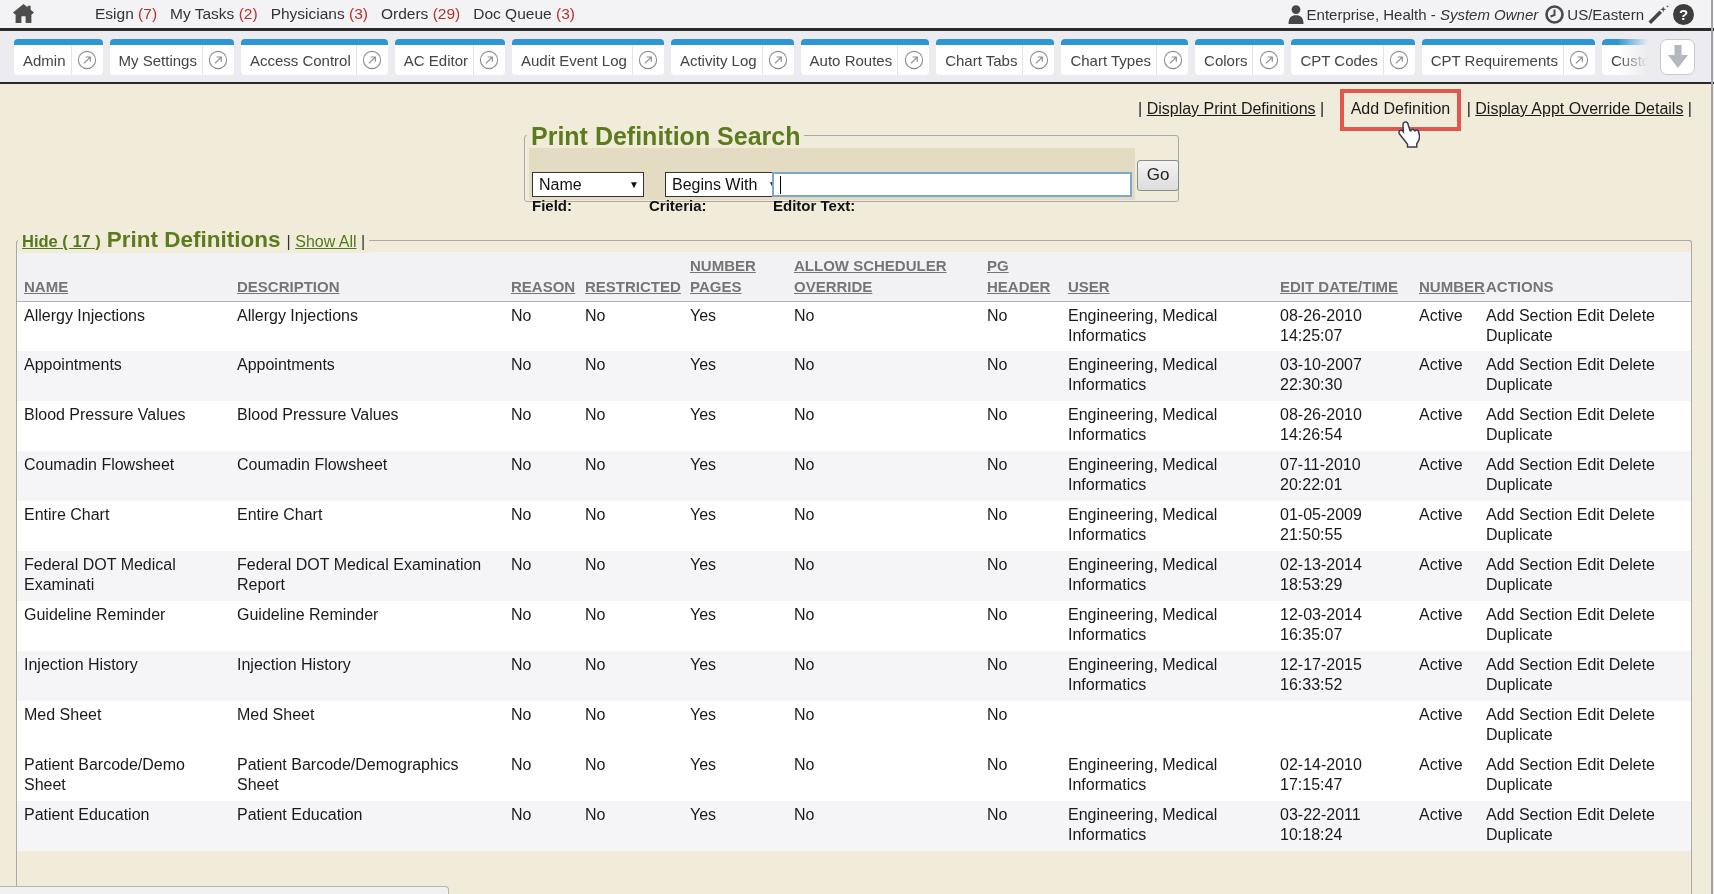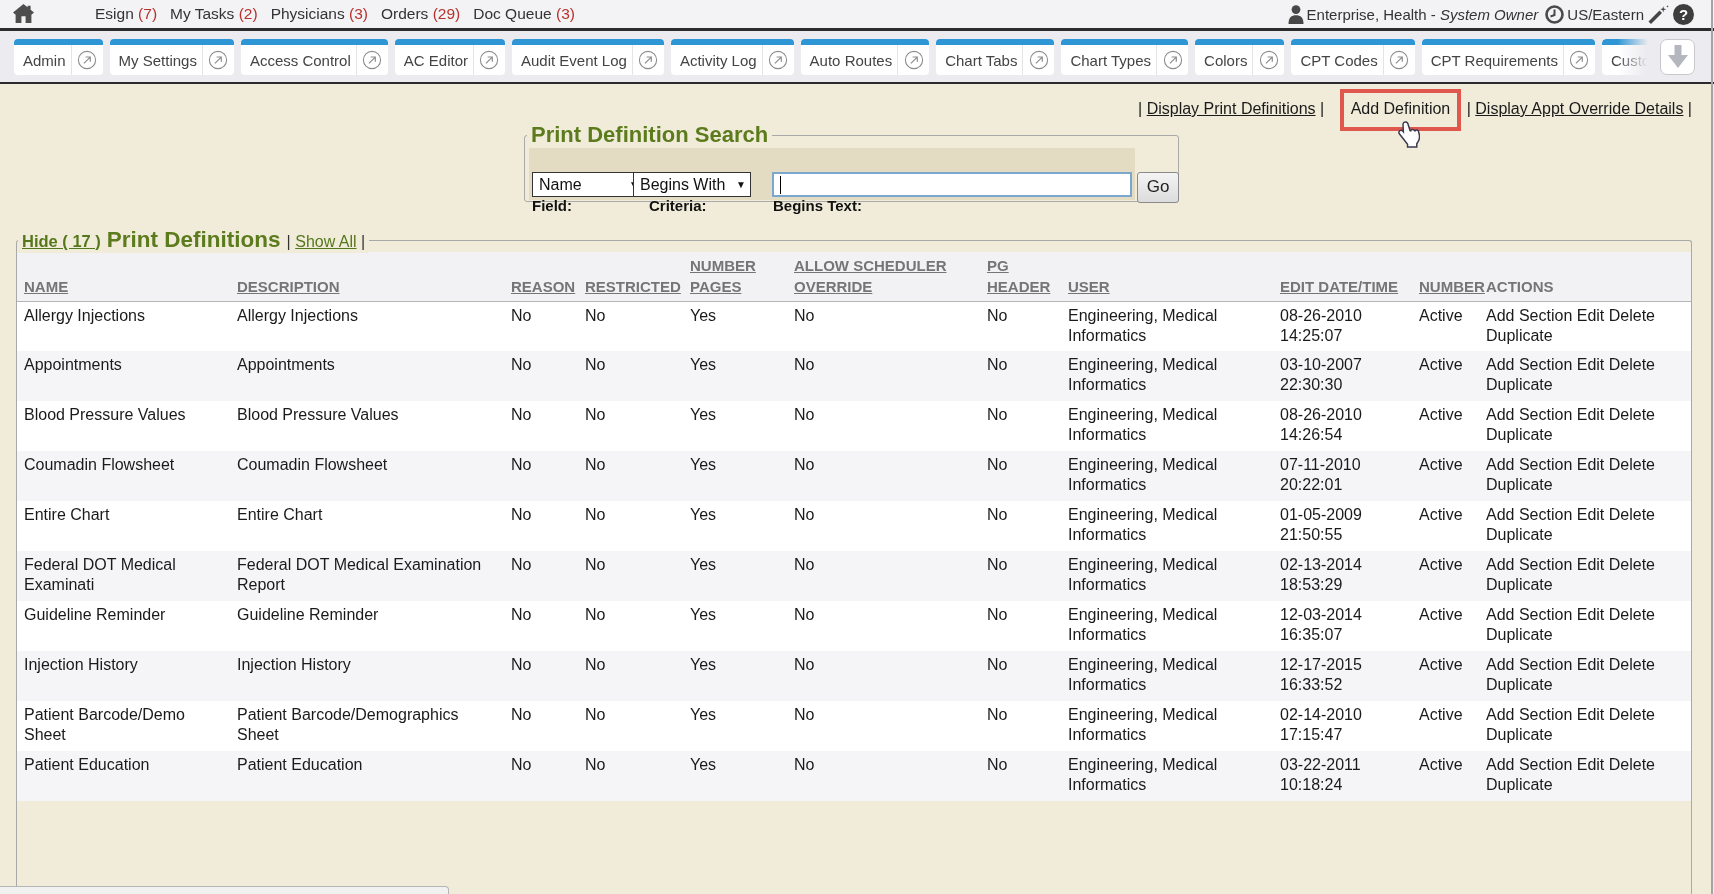--- a/index.html
+++ b/index.html
@@ -28,26 +28,26 @@
 
 
 .toplinks { position:absolute; top:100px; left:0; width:1692px; text-align:right; font-size:16px; color:#1a1a1a; }
 .toplinks a { color:#1a1a1a; text-decoration:underline; }
 .redbox { display:inline-block; border:4px solid #e0574e; padding:7px 7px 9px 7px; margin:-11px 1px -14px 11px; position:relative; top:0; }
 
 
 .fs { position:absolute; border:1px solid #a9a9a9; border-radius:3px; }
 .fs .legend { position:absolute; background:#f1ecda; font-weight:bold; color:#5c7b1d; padding:0 4px; white-space:nowrap; }
 .searchfs { left:524px; top:135px; width:655px; height:67px; }
-.searchfs .legend { top:-14px; left:2px; font-size:22px; }
+.searchfs .legend { top:-14px; left:2px; font-size:25px; }
 .searchband { position:absolute; left:4px; top:12px; width:606px; height:52px; background:#e3dcc2; }
 .sb-label { position:absolute; top:13px; font-size:15px; font-weight:bold; color:#111;margin-top:48px; }
 .sel { position:absolute; top:36px; height:25px; background:#fff; border:1px solid #333; border-radius:0; font-size:16px; color:#111; padding:2px 4px 2px 6px; display:flex; align-items:center; justify-content:space-between; }
 .sel .arr { font-size:10px; color:#111; margin-left:8px; }
-.gobtn { position:absolute; left:612px; top:36px; width:42px; height:31px; background:linear-gradient(#f4f4f4,#dcdcdc); border:1px solid #8a8a8a; border-radius:3px; font-size:17px; color:#222; text-align:center; line-height:28px; }
+.gobtn { position:absolute; left:612px; top:24px; width:42px; height:31px; background:linear-gradient(#f4f4f4,#dcdcdc); border:1px solid #8a8a8a; border-radius:3px; font-size:17px; color:#222; text-align:center; line-height:28px; }
 
 
 .defsfs { left:16px; top:240px; width:1676px; height:700px; border-bottom:none; }
 .defsfs .legend { top:-14px; left:1px; font-size:16.5px; }
 .defsfs .legend a { color:#55771c; font-weight:bold; text-decoration:underline; }
 .defsfs .legend .big { font-size:22.5px; color:#5c7b1d; margin:0 6px 0 6px; }
 .defsfs .legend .sep { font-weight:normal; color:#333; font-size:16px;text-align:center; }
 
 table.defs { border-collapse:collapse; table-layout:fixed; width:1674px; margin-top:11px; font-size:16px; color:#1a1a1a; background:#fff; }
 table.defs th { background:#f2f2f4; color:#757575; font-weight:bold; font-size:15px; line-height:21px; text-align:left; vertical-align:bottom; padding:0 0 4px 7px; height:49px; border-bottom:1px solid #b5b5b5; }
@@ -214,26 +214,26 @@
 </div>
 <svg style="position:absolute; left:1396px; top:121px;" width="24" height="28" viewBox="0 0 26 30">
     <path d="M8.5 1.5 C10 0.2 12.2 0.8 12.8 2.6 L15.2 10.2 L16 10.4 C16.3 9.3 17.5 8.7 18.6 9 C19.3 9.2 19.8 9.7 20 10.4 L20.6 10.6 C21 9.8 21.9 9.4 22.8 9.6 C23.6 9.8 24.2 10.4 24.4 11.2 L25.2 14.5 C25.8 17 25.4 19.6 24.1 21.8 L22.5 24.5 L22.5 28 L12.5 28 L12.5 25 L7.2 18.2 C5.8 16.4 4.6 15 3.6 13.6 C2.8 12.5 3.1 11 4.2 10.3 C5.2 9.7 6.5 9.9 7.3 10.8 L8 11.6 L7.6 4.2 C7.5 3.2 7.8 2.2 8.5 1.5 Z" fill="#fff" stroke="#3a3a50" stroke-width="1.6"></path>
   </svg>
 
 <div class="fs searchfs">
   <span class="legend">Print Definition Search</span>
   <div class="searchband"></div>
   <span class="sb-label" style="left:7px;">Field:</span>
   <span class="sb-label" style="left:124px;">Criteria:</span>
-  <span class="sb-label" style="left:248px;">Begins Text:</span>
+  <span class="sb-label" style="left:248px;">Editor Text:</span>
   <div class="sel" style="left:7px; width:112px;">
       <span>Name</span>
       <span class="arr">▼</span>
     </div>
-  <div class="sel" style="left:108px; width:118px;">
+  <div class="sel" style="left:140px; width:118px;">
       <span>Begins With</span>
       <span class="arr">▼</span>
     </div>
   <div class="sel" style="left:247px; width:360px; border:2px solid #7ba7cf;">
       <span style="border-left:1px solid #000; height:18px;"></span>
     </div>
   <div class="gobtn">Go</div>
 </div>
 
 <div class="fs defsfs">
@@ -364,20 +364,33 @@
           <td>No</td>
           <td>Yes</td>
           <td>No</td>
           <td>No</td>
           <td>Engineering, Medical Informatics</td>
           <td>12-17-2015 16:33:52</td>
           <td>Active</td>
           <td>Add Section Edit Delete Duplicate</td>
         </tr>
         <tr>
+          <td>Med Sheet</td>
+          <td>Med Sheet</td>
+          <td>No</td>
+          <td>No</td>
+          <td>Yes</td>
+          <td>No</td>
+          <td>No</td>
+          <td></td>
+          <td></td>
+          <td>Active</td>
+          <td>Add Section Edit Delete Duplicate</td>
+        </tr>
+        <tr>
           <td>Patient Barcode/Demo Sheet</td>
           <td>Patient Barcode/Demographics Sheet</td>
           <td>No</td>
           <td>No</td>
           <td>Yes</td>
           <td>No</td>
           <td>No</td>
           <td>Engineering, Medical Informatics</td>
           <td>02-14-2010 17:15:47</td>
           <td>Active</td>

